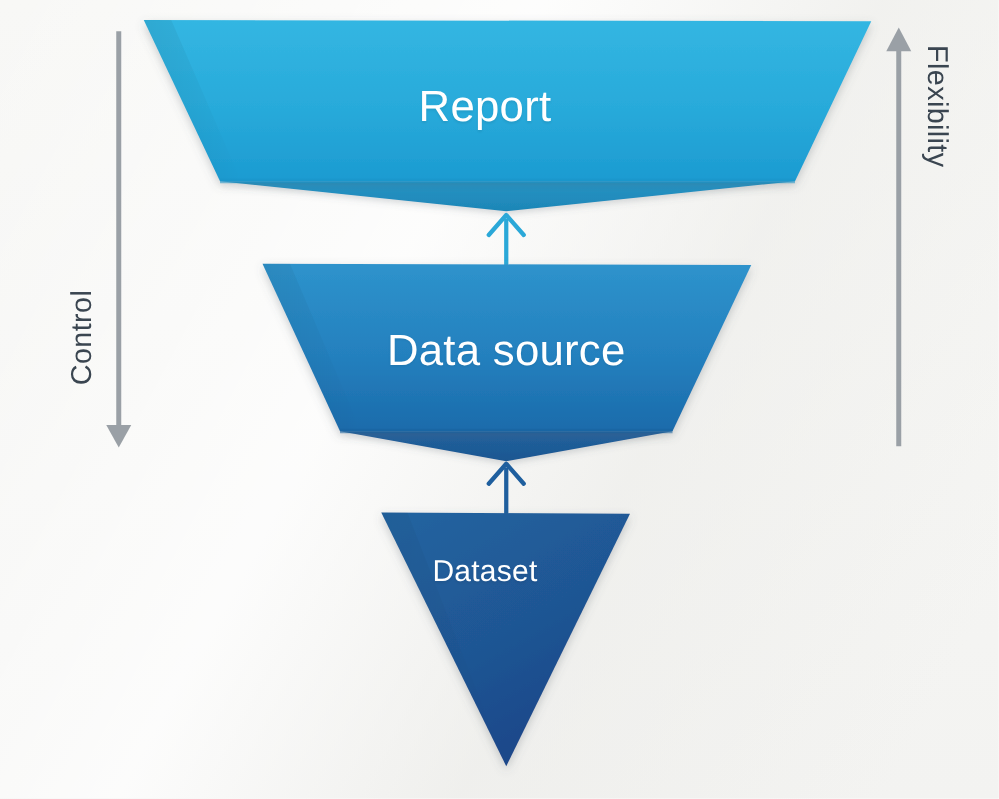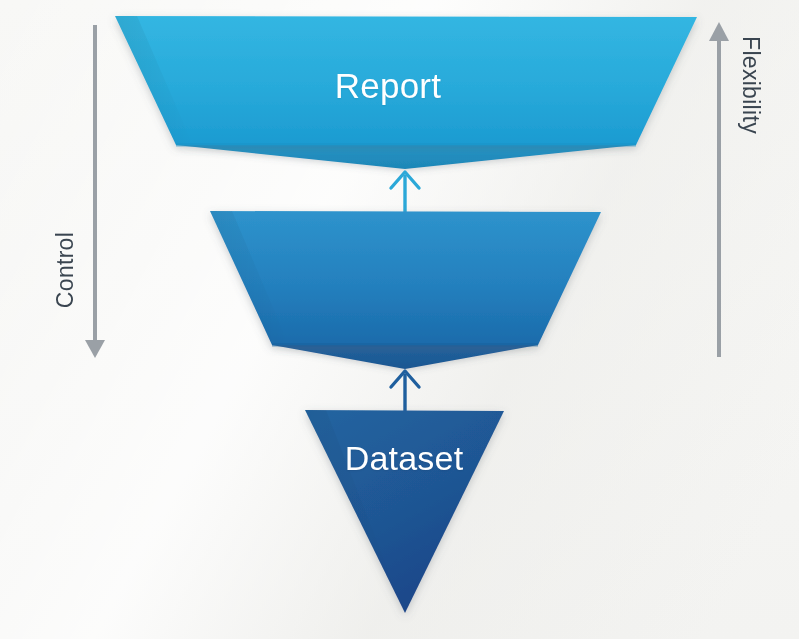--- a/index.html
+++ b/index.html
@@ -37,21 +37,21 @@
     color: #ffffff;
     font-weight: 400;
     letter-spacing: 0.2px;
     white-space: nowrap;
     text-align: center;
     transform: translate(-50%, -50%);
     text-shadow: 0 1px 2px rgba(0,0,0,0.08);
   }
   #label-report      { left: 388px; top: 86px;  font-size: 35px; }
   #label-data-source { left: 405px; top: 281px; font-size: 35px; }
-  #label-dataset     { left: 404px; top: 458px; font-size: 34px; }
+  #label-dataset     { left: 388px; top: 458px; font-size: 24px; }
 
   .axis-label {
     position: absolute;
     color: #3a4550;
     font-size: 23px;
     font-weight: 400;
     white-space: nowrap;
     letter-spacing: 0.3px;
   }
   #label-control {
@@ -148,20 +148,21 @@
     </g>
 
     <g>
       <line x1="719" y1="357" x2="719" y2="40" stroke="#9aa0a6" stroke-width="4"></line>
       <path d="M 709,41 L 729,41 L 719,22 Z" fill="#9aa0a6"></path>
     </g>
   </svg>
 
   <div class="shape-label" id="label-report">Report</div>
 
+  <div class="shape-label" id="label-data-source">Data source</div>
 
   <div class="shape-label" id="label-dataset">Dataset</div>
 
   <div class="axis-label" id="label-control">Control</div>
 
   <div class="axis-label" id="label-flexibility">Flexibility</div>
 
 </div>
 
 </body></html>

